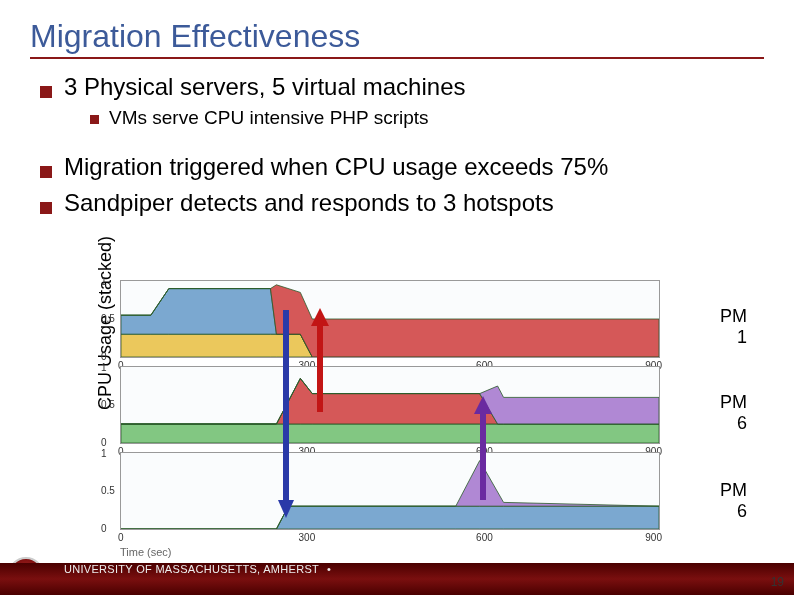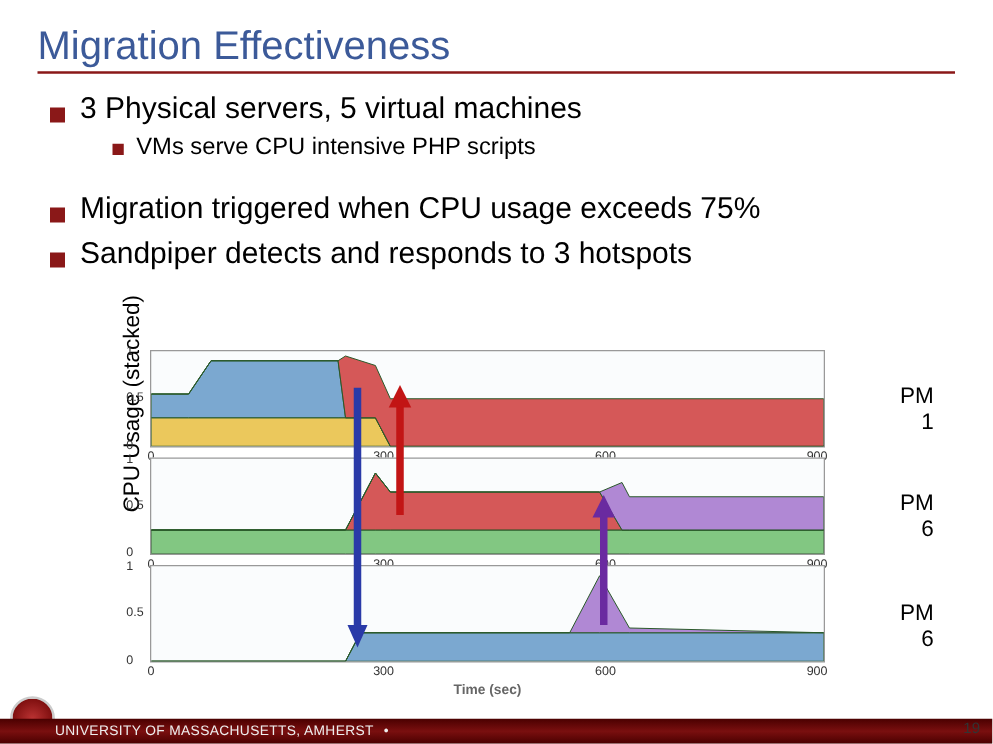--- a/index.html
+++ b/index.html
@@ -11,27 +11,27 @@
 .bullet-l2 { font-size: 19px; margin-left: 60px; margin-bottom: 24px; display: flex; align-items: flex-start; }
 .bmark-l1 { width: 12px; height: 12px; background: #8a1818; display: inline-block; margin-right: 12px; margin-top: 10px; flex-shrink: 0; }
 .bmark-l2 { width: 9px; height: 9px; background: #8a1818; display: inline-block; margin-right: 10px; margin-top: 8px; flex-shrink: 0; }
 .chart-area { position: absolute; left: 120px; top: 280px; width: 540px; height: 270px; }
 .ylabel { position: absolute; left: 95px; top: 410px; transform: rotate(-90deg); transform-origin: left top; font-size: 18px; }
 .panel { position: relative; height: 78px; border: 1px solid #999; background: #fafcfd; margin-bottom: 8px; }
 .pm-label { position: absolute; font-size: 18px; text-align: right; }
 .pm1 { left: 600px; top: 26px; }
 .pm2 { left: 600px; top: 112px; }
 .pm3 { left: 600px; top: 200px; }
-.footer { position: absolute; bottom: 0; left: 0; right: 0; height: 20px; background: linear-gradient(#4a0000,#7a0f0f,#4a0000); color: #eee; font-size: 11px; display: flex; align-items: center; padding-left: 44px; letter-spacing: 0.3px; }
+.footer { position: absolute; bottom: 0; left: 0; right: 0; height: 32px; background: linear-gradient(#4a0000,#7a0f0f,#4a0000); color: #eee; font-size: 11px; display: flex; align-items: flex-start; padding-left: 64px; letter-spacing: 0.3px; }
 .footer .dot { margin: 0 8px; }
 .pagenum { position: absolute; right: 10px; bottom: 6px; font-size: 12px; color: #333; text-align: right; }
 .seal { position: absolute; left: 8px; bottom: 2px; width: 36px; height: 36px; border-radius: 50%; background: radial-gradient(circle,#b33,#600); border: 2px solid #ccc; }
 .ytick { position: absolute; left: -20px; font-size: 10px; color: #333; }
 .xtick { position: absolute; bottom: -14px; font-size: 10px; color: #333; }
-.xlabel { text-align: center; font-size: 11px; color: #666; margin-top: 16px; font-weight: bold; }
+.xlabel { font-size: 11px; color: #666; margin-top: 16px; }
 svg.arrow { position: absolute; }
 </style>
 </head>
 <body>
 
 <div class="slide">
   <div class="title">Migration Effectiveness</div>
   <div class="title-underline"></div>
 
   <div class="bullet-l1">

